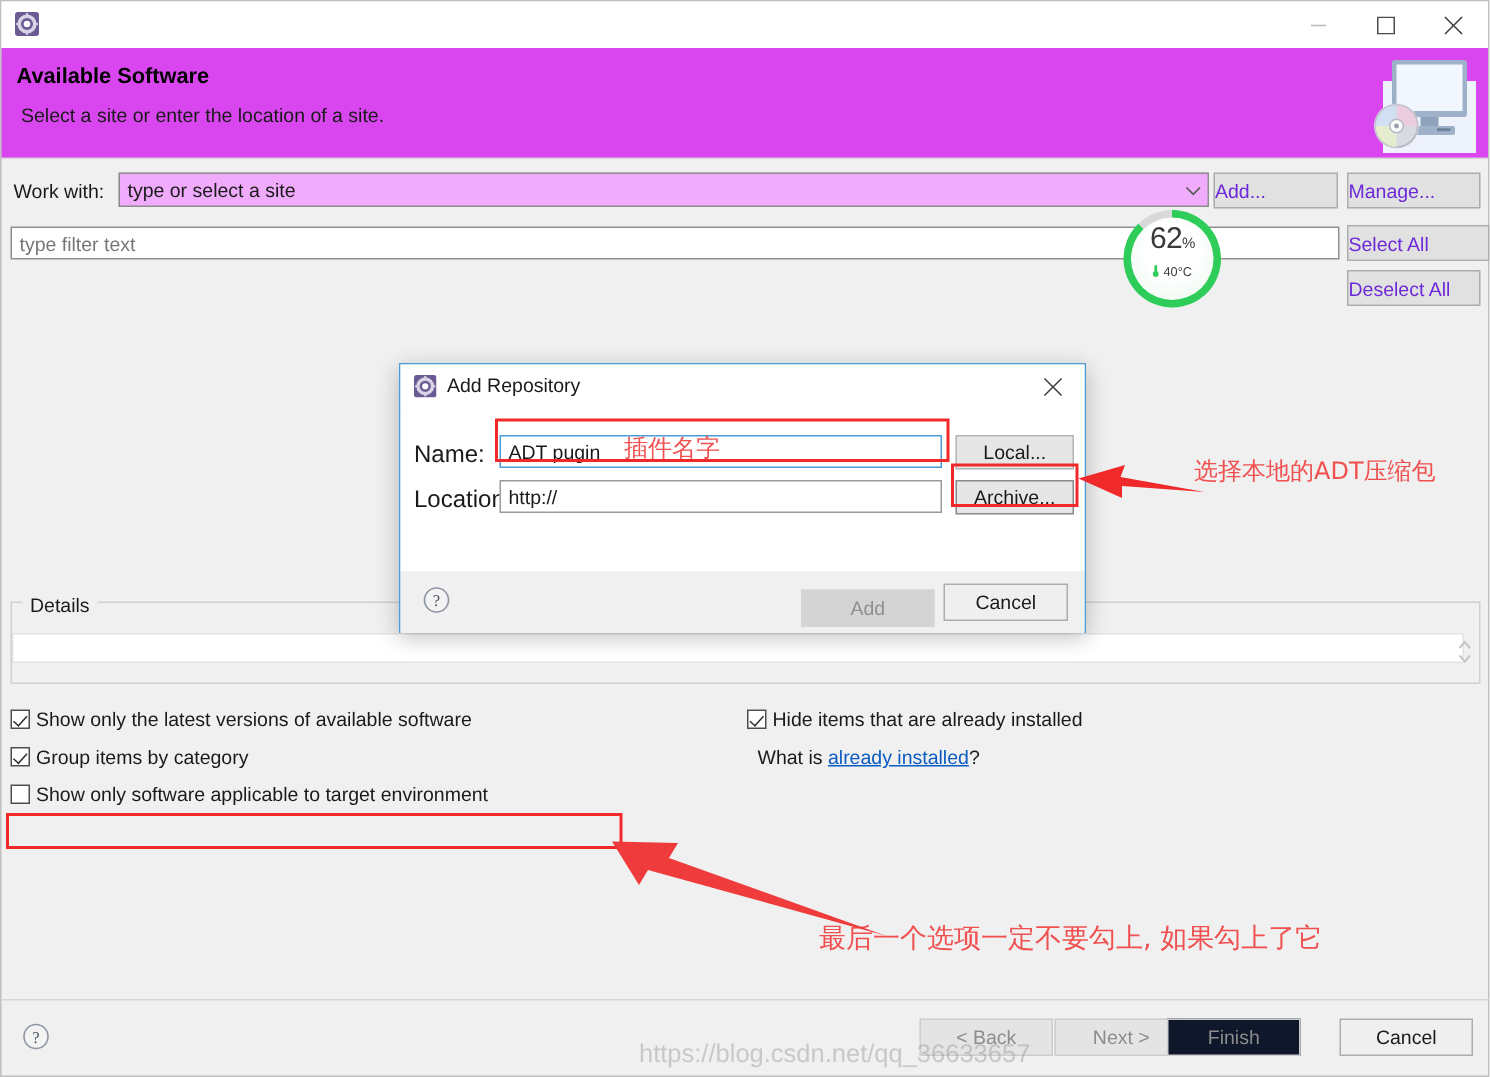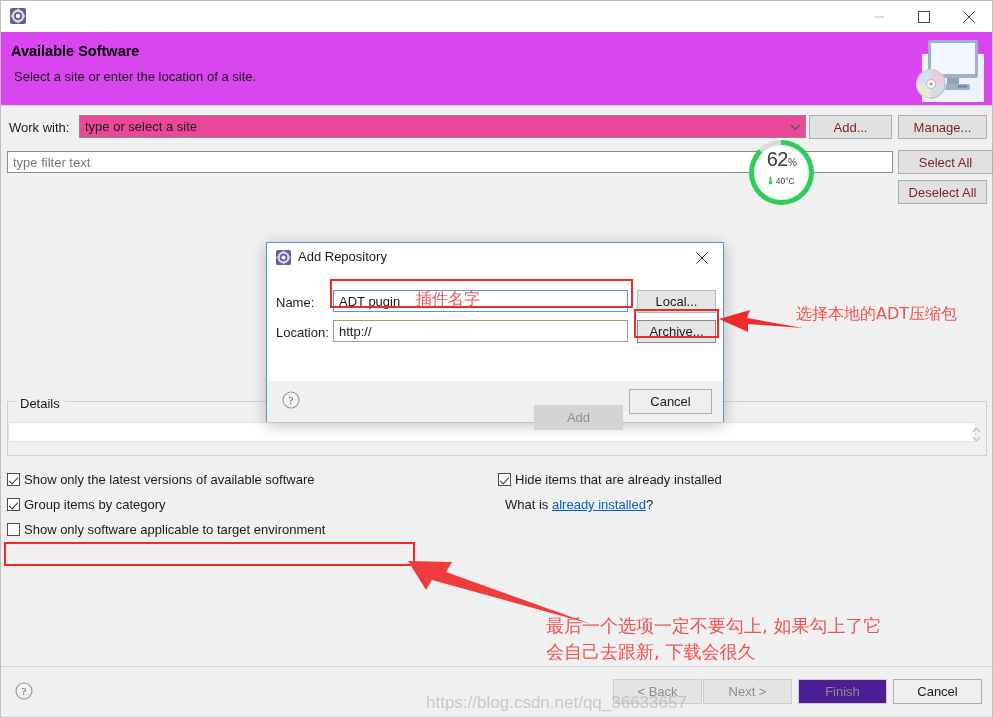--- a/index.html
+++ b/index.html
@@ -19,26 +19,26 @@
   #btn-min{right:91px;}#btn-max{right:46px;}#btn-close{right:1px;}
   .wbtn svg{position:absolute;left:50%;top:50%;transform:translate(-50%,-50%);}
   
   #hdr{position:absolute;left:0;top:31px;width:100%;height:74px;background:#d946ef;}
   #hdr-title{position:absolute;left:10px;top:11px;font-size:14.5px;font-weight:bold;color:#000;}
   #hdr-sub{position:absolute;left:13px;top:37px;font-size:13px;color:#1a1a1a;}
   #hdr-img{position:absolute;right:8px;top:-2px;width:84px;height:72px;}
   #hdr-rule{position:absolute;left:0;top:104px;width:100%;height:1px;background:#d6d6d6;}
   
   #lbl-workwith{position:absolute;left:8px;top:119px;font-size:13px;}
-  #combo{position:absolute;left:78px;top:114px;width:727px;height:23px;background:#ec4899;border:1px solid #8d8d8d;box-sizing:border-box;}
+  #combo{position:absolute;left:78px;top:114px;width:727px;height:23px;background:#f0abfc;border:1px solid #8d8d8d;box-sizing:border-box;}
   #combo .val{position:absolute;left:5px;top:3px;font-size:13px;color:#1a1a1a;}
   #combo .arrow{position:absolute;right:4px;top:8px;}
   .btn{position:absolute;background:#e1e1e1;border:1px solid #adadad;box-sizing:border-box;
-       font-family:"Liberation Sans",sans-serif;font-size:13px;color:#7f1d1d;
-       display:flex;align-items:center;justify-content:center;cursor:default;}
+       font-family:"Liberation Sans",sans-serif;font-size:13px;color:#6d28d9;
+       display:flex;align-items:center;justify-content:flex-start;cursor:default;}
   #btn-add{left:808px;top:114px;width:83px;height:24px;}
   #btn-manage{left:897px;top:114px;width:89px;height:24px;}
   #btn-selall{left:897px;top:149px;width:95px;height:24px;}
   #btn-deselall{left:897px;top:179px;width:89px;height:24px;}
   
   #filter{position:absolute;left:6px;top:150px;width:886px;height:22px;background:#fff;border:1px solid #8d8d8d;box-sizing:border-box;}
   #filter span{position:absolute;left:5px;top:3px;color:#767676;font-size:13px;}
   
   #tree{position:absolute;left:6px;top:179px;width:886px;height:196px;background:#fff;border:1px solid #d0d0d0;box-sizing:border-box;}
   #thead{position:absolute;left:0;top:0;width:100%;height:23px;background:#f5f5f5;border-bottom:1px solid #e0e0e0;}
@@ -69,55 +69,55 @@
   #ck5{left:497px;top:471px;}
   #whatis{position:absolute;left:504px;top:496px;font-size:13px;}
   #whatis a{color:#0b5cc2;text-decoration:underline;}
   
   #footer-rule{position:absolute;left:0;top:665px;width:993px;height:1px;background:#d6d6d6;}
   #help-btn{position:absolute;left:14px;top:681px;width:18px;height:18px;}
   .fbtn{position:absolute;top:678px;width:89px;height:25px;background:#e4e4e4;border:1px solid #cdcdcd;
         box-sizing:border-box;display:flex;align-items:center;justify-content:center;font-size:13px;color:#8c8c8c;}
   #fb-back{left:612px;}
   #fb-next{left:702px;}
-  #fb-finish{left:797px;background:#4c1d95;}
+  #fb-finish{left:777px;background:#0f172a;}
   #fb-cancel{left:892px;background:#efefef;border:1px solid #adadad;color:#1a1a1a;}
   
   #gauge{position:absolute;left:748px;top:139px;width:65px;height:65px;}
   #gauge .ring{position:absolute;inset:0;border-radius:50%;
      background:conic-gradient(#2ecc58 0deg 316deg,#d9d9d9 316deg 360deg);}
   #gauge .inner{position:absolute;left:5px;top:5px;right:5px;bottom:5px;border-radius:50%;
      background:radial-gradient(circle at 50% 42%,#ffffff 42%,#e8f8ec 100%);}
   #gauge .pct{position:absolute;left:0;right:0;top:8px;text-align:center;font-size:20px;color:#3a3a3a;letter-spacing:-.5px;}
   #gauge .pct small{font-size:10px;}
   #gauge .temp{position:absolute;left:0;right:0;top:36px;text-align:center;font-size:8.5px;color:#3a3a3a;}
   
   #dlg{position:absolute;left:265px;top:241px;width:458px;height:180px;background:#f0f0f0;
        border:1px solid #4b9cd8;box-sizing:border-box;box-shadow:0 3px 14px rgba(0,0,0,.25);}
   #dlg-title{position:absolute;left:0;top:0;width:100%;height:30px;background:#fff;}
   #dlg-icon{position:absolute;left:9px;top:7px;width:15px;height:15px;}
   #dlg-title-text{position:absolute;left:31px;top:6px;font-size:13px;color:#1a1a1a;}
   #dlg-close{position:absolute;right:0;top:0;width:42px;height:30px;}
   #dlg-close svg{position:absolute;left:50%;top:50%;transform:translate(-50%,-50%);}
   #dlg-body{position:absolute;left:0;top:30px;width:100%;height:108px;background:#fff;}
-  .dlbl{position:absolute;font-size:13px;color:#1a1a1a;}
+  .dlbl{position:absolute;font-size:16px;color:#1a1a1a;}
   #lbl-name{left:9px;top:22px;}
   #lbl-loc{left:9px;top:52px;}
   #in-name{position:absolute;left:66px;top:17px;width:295px;height:22px;background:#fff;
      border:1px solid #4b9cd8;box-sizing:border-box;}
   #in-loc{position:absolute;left:66px;top:47px;width:295px;height:22px;background:#fff;
      border:1px solid #9a9a9a;box-sizing:border-box;}
   .inval{position:absolute;left:5px;top:3px;font-size:13px;color:#1a1a1a;}
   #b-local{position:absolute;left:370px;top:17px;width:79px;height:23px;background:#e6e6e6;border:1px solid #b5b5b5;
      box-sizing:border-box;display:flex;align-items:center;justify-content:center;font-size:13px;}
   #b-archive{position:absolute;left:370px;top:47px;width:79px;height:23px;background:#e6e6e6;border:1px solid #8a8a8a;
      box-sizing:border-box;display:flex;align-items:center;justify-content:center;font-size:13px;}
   #dlg-foot{position:absolute;left:0;top:138px;width:100%;height:41px;background:#f0f0f0;}
   #dlg-help{position:absolute;left:15px;top:10px;width:18px;height:18px;}
-  #b-add{position:absolute;left:267px;top:24px;width:89px;height:25px;background:#d4d4d4;border:1px solid #d4d4d4;
+  #b-add{position:absolute;left:267px;top:12px;width:89px;height:25px;background:#d4d4d4;border:1px solid #d4d4d4;
      box-sizing:border-box;display:flex;align-items:center;justify-content:center;font-size:13px;color:#8f8f8f;}
   #b-cancel{position:absolute;left:362px;top:8px;width:83px;height:25px;background:#efefef;border:1px solid #adadad;
      box-sizing:border-box;display:flex;align-items:center;justify-content:center;font-size:13px;}
   
   .redbox{position:absolute;border:2px solid #f02a2a;box-sizing:border-box;pointer-events:none;}
   #rb-name{left:329px;top:278px;width:303px;height:29px;}
   #rb-archive{left:633px;top:308px;width:85px;height:29px;}
   #rb-contact{left:3px;top:541px;width:411px;height:24px;}
   .anno{position:absolute;color:#f05050;white-space:nowrap;font-family:"DejaVu Sans",sans-serif;}
   #an-name{left:415px;top:288px;font-size:16px;}
@@ -343,21 +343,20 @@
   </div>
 
   <div class="redbox" id="rb-name"></div>
   <div class="redbox" id="rb-archive"></div>
   <div class="redbox" id="rb-contact"></div>
 
   <div class="anno" id="an-name">插件名字</div>
   <div class="anno" id="an-archive">选择本地的ADT压缩包</div>
   <div class="anno" id="an-bottom">
     <div>最后一个选项一定不要勾上, 如果勾上了它</div>
-    <div>会自己去跟新, 下载会很久</div>
   </div>
 
   <svg style="position:absolute;left:716px;top:306px;width:90px;height:34px">
     <path d="M86 22 L30 12 L33 4 L2 13 L31 26 L31 18 Z" fill="#f02a2a" transform="translate(0,-1)"></path>
   </svg>
   <svg style="position:absolute;left:385px;top:555px;width:215px;height:75px">
     <path d="M205 68 L60 16 L66 6 L22 5 L40 34 L46 24 Z" fill="#ef3b3b"></path>
   </svg>
 
   <div id="watermark">https://blog.csdn.net/qq_36633657</div>

